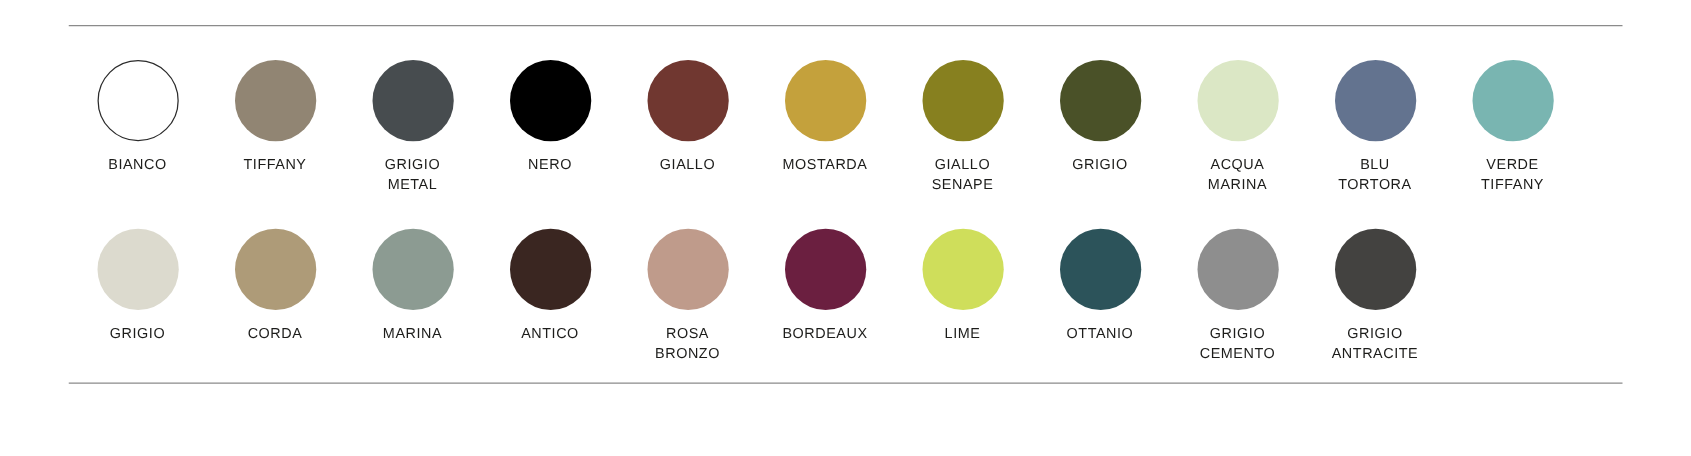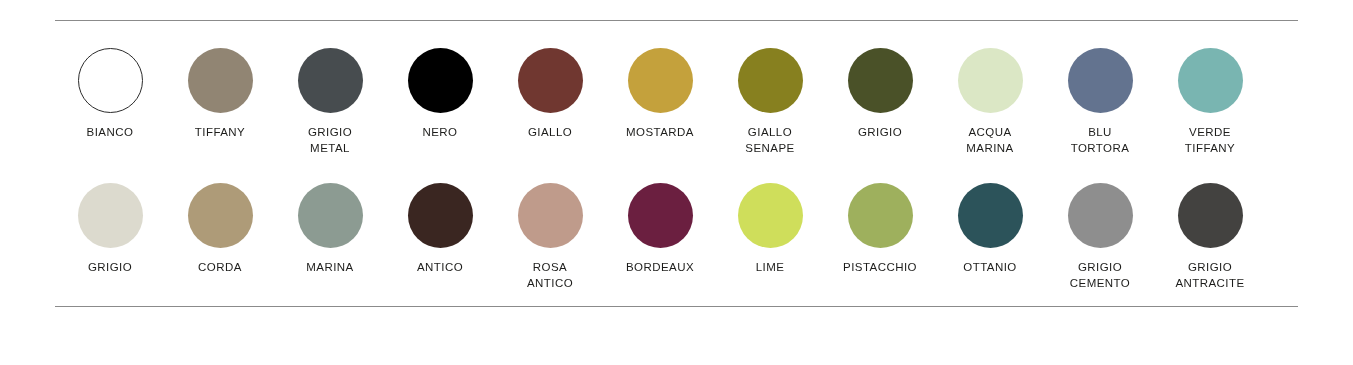--- a/index.html
+++ b/index.html
@@ -140,33 +140,29 @@
         <div class="swatch-dot" style="background: rgb(140, 155, 146);"></div>
         <div class="swatch-label">MARINA</div>
       </div>
       <div class="swatch-cell">
         <div class="swatch-dot" style="background: rgb(58, 38, 33);"></div>
         <div class="swatch-label">ANTICO</div>
       </div>
       <div class="swatch-cell">
         <div class="swatch-dot" style="background: rgb(191, 155, 139);"></div>
         <div class="swatch-label">ROSA
-ANTICO</div>
+BRONZO</div>
       </div>
       <div class="swatch-cell">
         <div class="swatch-dot" style="background: rgb(107, 31, 64);"></div>
         <div class="swatch-label">BORDEAUX</div>
       </div>
       <div class="swatch-cell">
         <div class="swatch-dot" style="background: rgb(207, 222, 91);"></div>
         <div class="swatch-label">LIME</div>
-      </div>
-      <div class="swatch-cell">
-        <div class="swatch-dot" style="background: rgb(158, 176, 93);"></div>
-        <div class="swatch-label">PISTACCHIO</div>
       </div>
       <div class="swatch-cell">
         <div class="swatch-dot" style="background: rgb(44, 83, 90);"></div>
         <div class="swatch-label">OTTANIO</div>
       </div>
       <div class="swatch-cell">
         <div class="swatch-dot" style="background: rgb(142, 142, 142);"></div>
         <div class="swatch-label">GRIGIO
 CEMENTO</div>
       </div>

